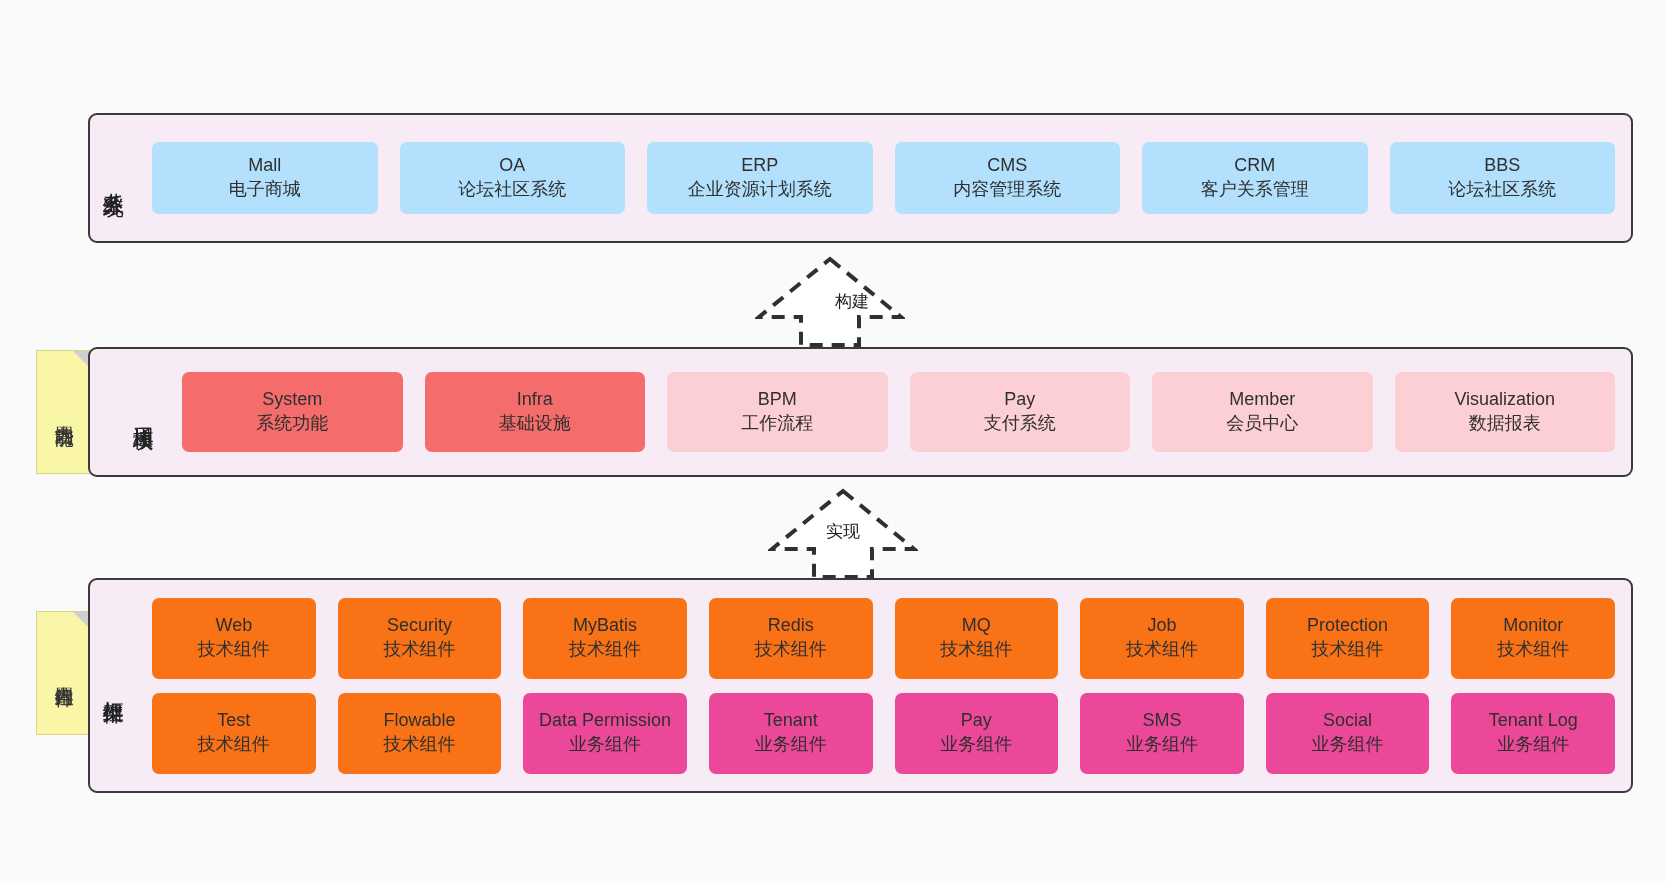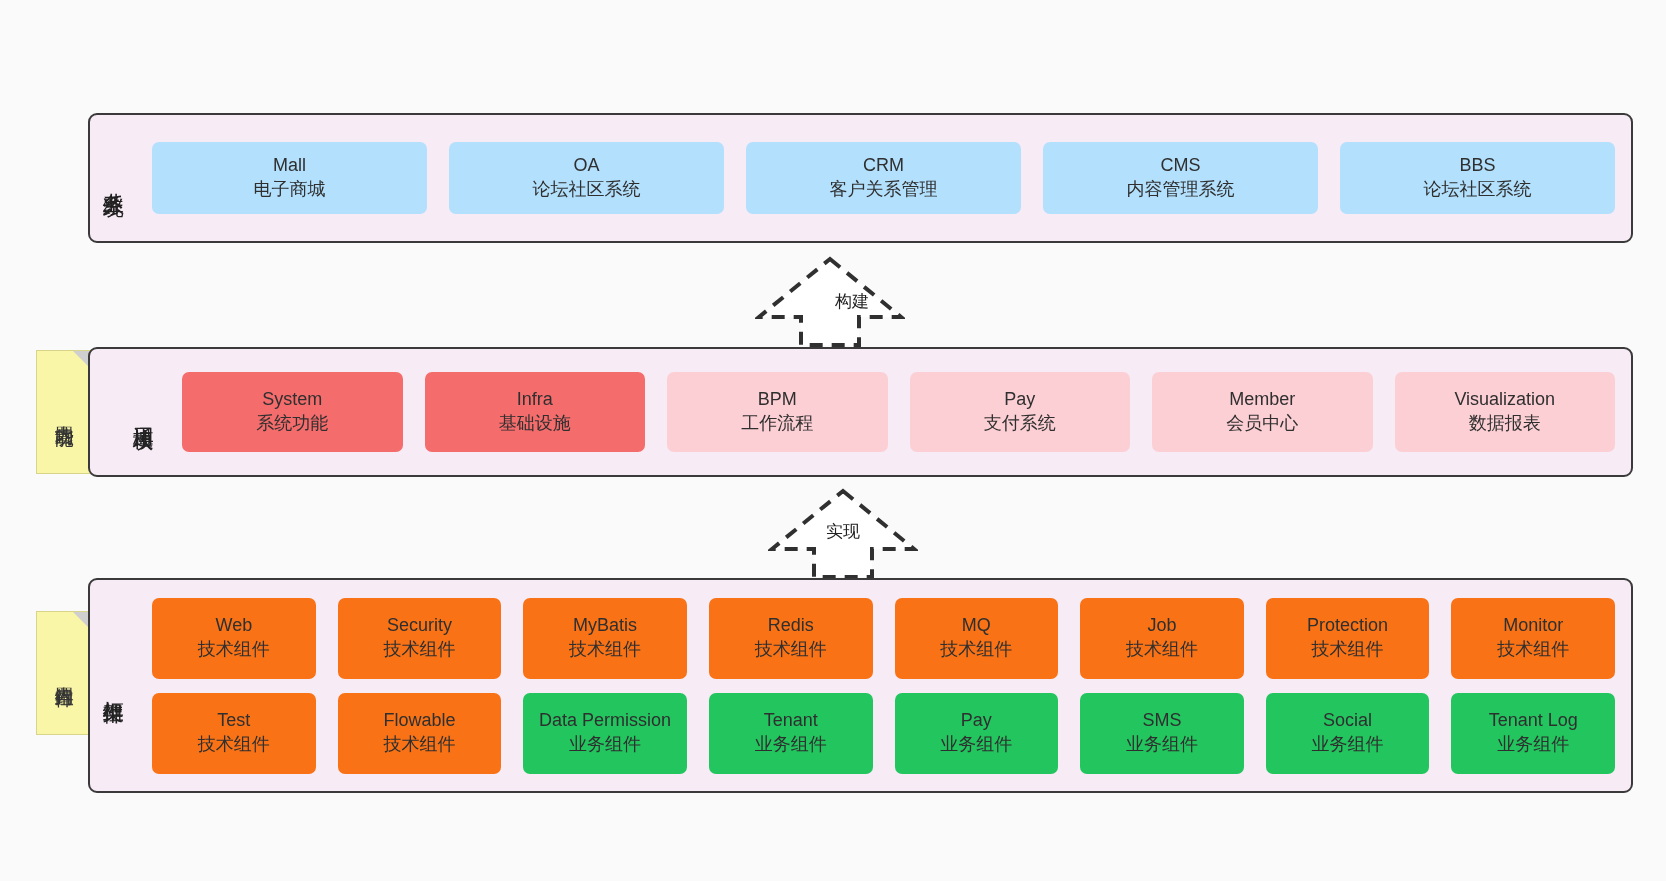--- a/index.html
+++ b/index.html
@@ -68,21 +68,21 @@
     user-select:none;
   }
   .cell .en{display:block;}
   .cell .cn{display:block;}
 
   
   .c-blue{background:#b3e0fd;}
   .c-red{background:#f56c6c;}
   .c-pink{background:#fccfd4;}
   .c-green{background:#f97316;}
-  .c-lgreen{background:#22c55e;}
+  .c-lgreen{background:#ec4899;}
 
   
   #layer-business{left:88px;top:113px;width:1545px;height:130px;}
   #layer-business .cell{height:72px;}
 
   #layer-common{left:88px;top:347px;width:1545px;height:130px;padding-left:30px;}
   #layer-common .cell{height:80px;}
 
   #layer-framework{left:88px;top:578px;width:1545px;height:215px;}
   #layer-framework .cell{height:81px;}
@@ -141,26 +141,30 @@
       <div class="row">
         <div class="cell c-blue">
           <span class="en">Mall</span>
           <span class="cn">电子商城</span>
         </div>
         <div class="cell c-blue">
           <span class="en">OA</span>
           <span class="cn">论坛社区系统</span>
         </div>
         <div class="cell c-blue">
+          <span class="en">ERP</span>
+          <span class="cn">企业资源计划系统</span>
+        </div>
+        <div class="cell c-blue">
+          <span class="en">CMS</span>
+          <span class="cn">内容管理系统</span>
+        </div>
+        <div class="cell c-blue">
           <span class="en">CRM</span>
           <span class="cn">客户关系管理</span>
-        </div>
-        <div class="cell c-blue">
-          <span class="en">CMS</span>
-          <span class="cn">内容管理系统</span>
         </div>
         <div class="cell c-blue">
           <span class="en">BBS</span>
           <span class="cn">论坛社区系统</span>
         </div>
       </div>
     </div>
   </div>
 
   <svg class="uml-arrow" id="arrow-build" viewBox="0 0 150 92">

